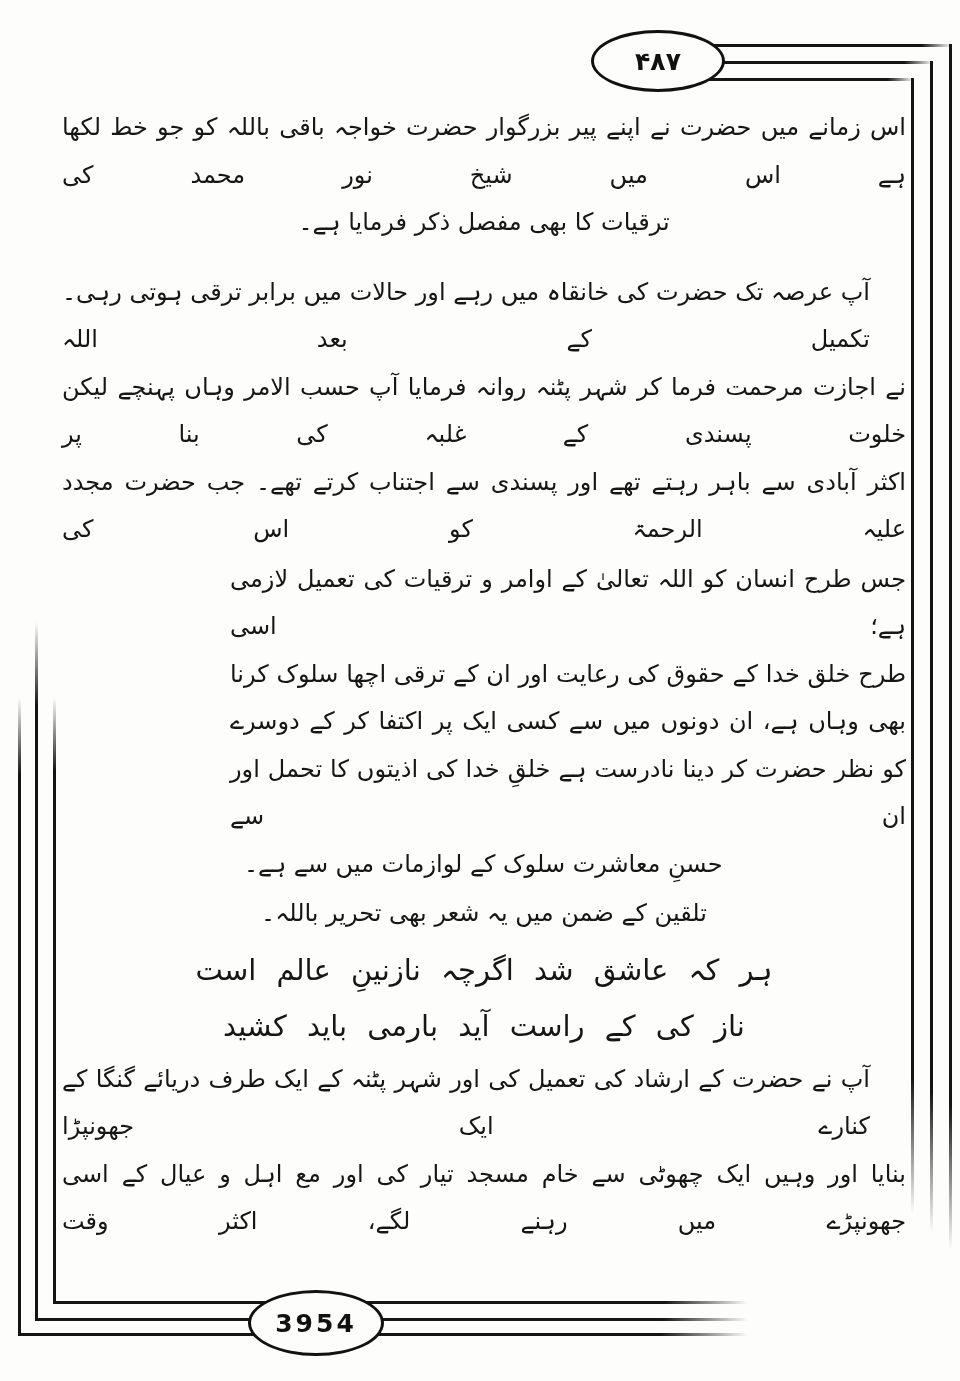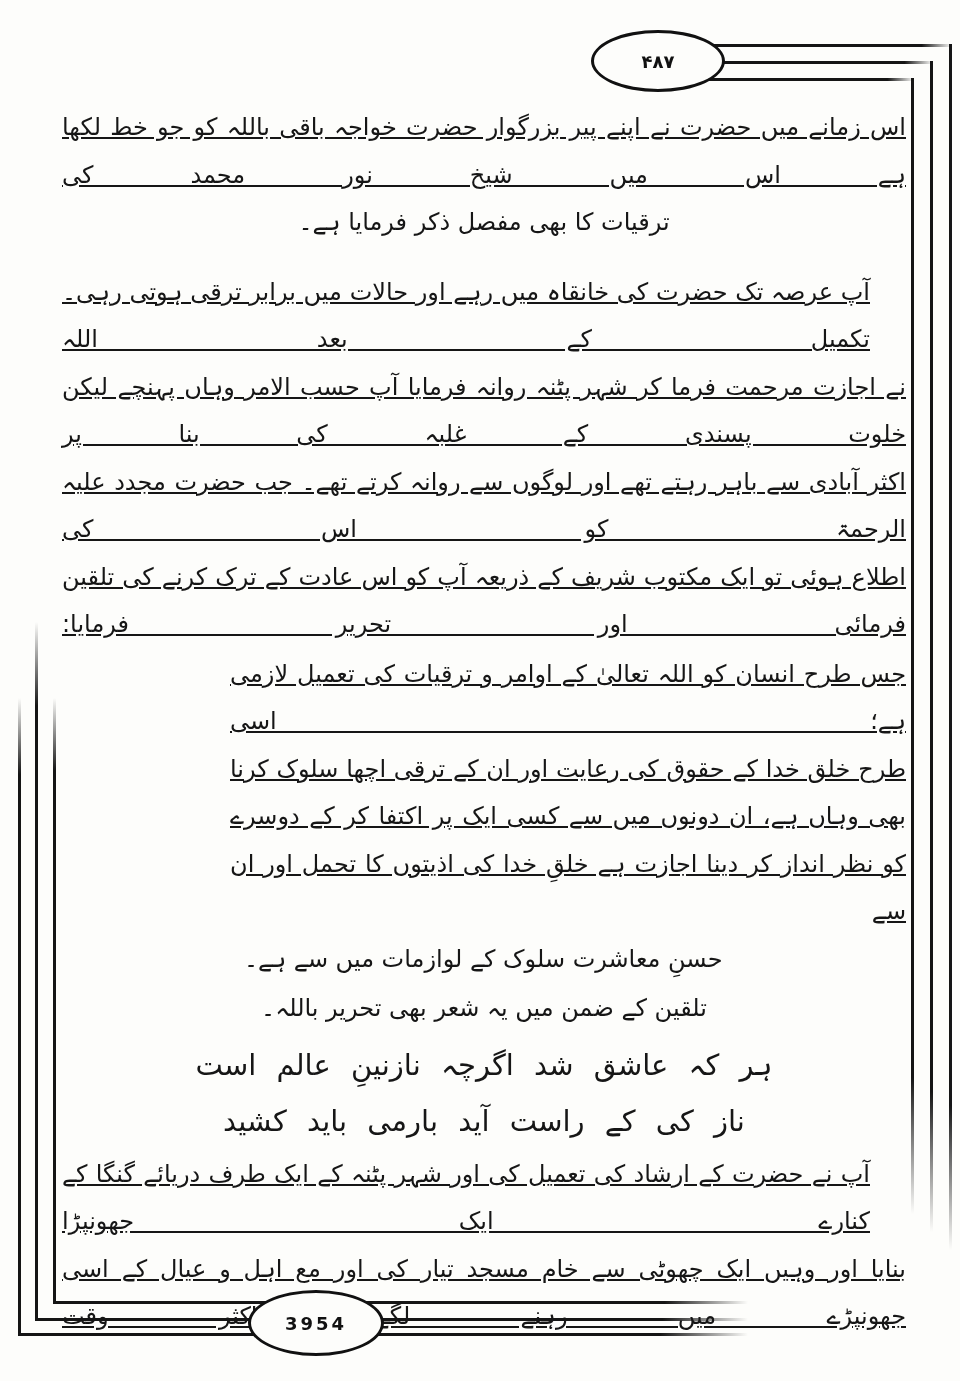--- a/index.html
+++ b/index.html
@@ -22,34 +22,34 @@
   .fade-right{background:linear-gradient(to left,rgba(0,0,0,0) 0%, #151515 10%, #151515 100%);}
   .fade-bottom{background:linear-gradient(to bottom,#151515 0%, #151515 88%, rgba(0,0,0,0) 100%);}
   .fade-top{background:linear-gradient(to top,#151515 0%, #151515 88%, rgba(0,0,0,0) 100%);}
   
   .badge{
     position:absolute;z-index:5;
     background:#fdfdfb;
     border:3px solid #111;
     border-radius:50%;
     display:flex;align-items:center;justify-content:center;
-    font-size:18px;font-weight:700;letter-spacing:3px;
+    font-size:25px;font-weight:700;letter-spacing:3px;
     color:#111;
   }
   .badge-top{left:591px;top:30px;width:128px;height:56px;}
   .badge-bottom{left:248px;top:1290px;width:130px;height:60px;}
   
   .txt{
     position:absolute;left:62px;top:104px;width:844px;
     direction:rtl;
     font-size:24px;line-height:47.5px;
     color:#161616;
     z-index:2;
   }
-  .just{text-align:justify;text-align-last:justify;text-decoration:underline;}
+  .just{text-align:justify;text-align-last:justify;}
   .ind{padding-right:36px;}
   .center{text-align:center;}
   .p2{margin-top:22px;}
   .quote{margin-top:2px;margin-left:168px;}
   .qlast{text-align:left;text-align-last:left;padding-left:14px;}
   .intro{margin-top:2px;}
   .verse{margin-top:4px;font-size:29px;font-weight:400;line-height:56px;word-spacing:11px;text-align:center;}
   .p3{margin-top:2px;}
 </style>
 </head>
@@ -83,29 +83,28 @@
   <div class="txt">
 
     <div>
       <div class="just">اس زمانے میں حضرت نے اپنے پیر بزرگوار حضرت خواجہ باقی باللہ کو جو خط لکھا ہے اس میں شیخ نور محمد کی</div>
       <div class="center">ترقیات کا بھی مفصل ذکر فرمایا ہے۔</div>
     </div>
 
     <div class="p2">
       <div class="just ind">آپ عرصہ تک حضرت کی خانقاہ میں رہے اور حالات میں برابر ترقی ہوتی رہی۔ تکمیل کے بعد اللہ</div>
       <div class="just">نے اجازت مرحمت فرما کر شہر پٹنہ روانہ فرمایا آپ حسب الامر وہاں پہنچے لیکن خلوت پسندی کے غلبہ کی بنا پر</div>
-      <div class="just">اکثر آبادی سے باہر رہتے تھے اور لوگوں سے روانہ کرتے تھے۔ جب حضرت مجدد علیہ الرحمۃ کو اس کی</div>
-      <div class="just">اطلاع ہوئی تو ایک مکتوب شریف کے ذریعہ آپ کو اس عادت کے ترک کرنے کی تلقین فرمائی اور تحریر فرمایا:</div>
+      <div class="just">اکثر آبادی سے باہر رہتے تھے اور پسندی سے اجتناب کرتے تھے۔ جب حضرت مجدد علیہ الرحمۃ کو اس کی</div>
     </div>
 
     <div class="quote">
       <div class="just">جس طرح انسان کو اللہ تعالیٰ کے اوامر و ترقیات کی تعمیل لازمی ہے؛ اسی</div>
       <div class="just">طرح خلق خدا کے حقوق کی رعایت اور ان کے ترقی اچھا سلوک کرنا</div>
       <div class="just">بھی وہاں ہے، ان دونوں میں سے کسی ایک پر اکتفا کر کے دوسرے</div>
-      <div class="just">کو نظر انداز کر دینا اجازت ہے خلقِ خدا کی اذیتوں کا تحمل اور ان سے</div>
+      <div class="just">کو نظر حضرت کر دینا نادرست ہے خلقِ خدا کی اذیتوں کا تحمل اور ان سے</div>
       <div class="qlast">حسنِ معاشرت سلوک کے لوازمات میں سے ہے۔</div>
     </div>
 
     <div class="intro center">تلقین کے ضمن میں یہ شعر بھی تحریر باللہ۔</div>
 
     <div class="verse">
       <div>ہر کہ عاشق شد اگرچہ نازنینِ عالم است</div>
       <div>ناز کی کے راست آید بارمی باید کشید</div>
     </div>
 

